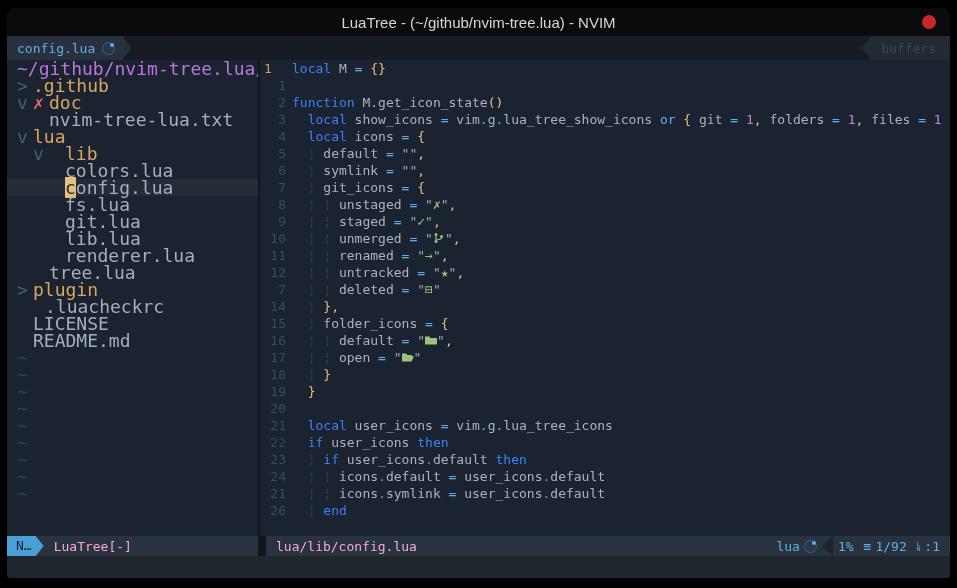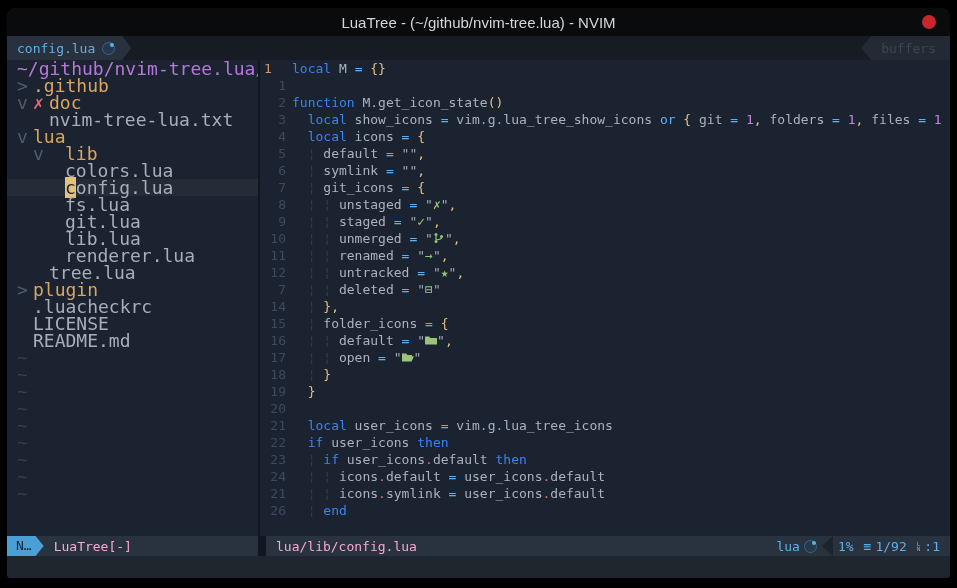--- a/index.html
+++ b/index.html
@@ -87,21 +87,21 @@
         <div class="trow"><span class="pos t-arrow" style="left: 10px;">v</span><span class="pos t-folder" style="left: 26px;">lua</span></div>
         <div class="trow"><span class="pos t-arrow" style="left: 26px;">v</span><span class="pos t-folder" style="left: 58px;">lib</span></div>
         <div class="trow"><span class="pos t-file" style="left: 58px;">colors.lua</span></div>
         <div class="trow cursorline"><span class="pos t-file" style="left: 58px;"><span class="curblock">c</span>onfig.lua</span></div>
         <div class="trow"><span class="pos t-file" style="left: 58px;">fs.lua</span></div>
         <div class="trow"><span class="pos t-file" style="left: 58px;">git.lua</span></div>
         <div class="trow"><span class="pos t-file" style="left: 58px;">lib.lua</span></div>
         <div class="trow"><span class="pos t-file" style="left: 58px;">renderer.lua</span></div>
         <div class="trow"><span class="pos t-file" style="left: 42px;">tree.lua</span></div>
         <div class="trow"><span class="pos t-arrow" style="left: 10px;">&gt;</span><span class="pos t-folder" style="left: 26px;">plugin</span></div>
-        <div class="trow"><span class="pos t-file" style="left: 26px;">.luacheckrc</span></div>
+        <div class="trow"><span class="pos t-file" style="left: 38px;">.luacheckrc</span></div>
         <div class="trow"><span class="pos t-file" style="left: 26px;">LICENSE</span></div>
         <div class="trow"><span class="pos t-file" style="left: 26px;">README.md</span></div>
         <div class="trow"><span class="pos t-tilde" style="left: 10px;">~</span></div>
         <div class="trow"><span class="pos t-tilde" style="left: 10px;">~</span></div>
         <div class="trow"><span class="pos t-tilde" style="left: 10px;">~</span></div>
         <div class="trow"><span class="pos t-tilde" style="left: 10px;">~</span></div>
         <div class="trow"><span class="pos t-tilde" style="left: 10px;">~</span></div>
         <div class="trow"><span class="pos t-tilde" style="left: 10px;">~</span></div>
         <div class="trow"><span class="pos t-tilde" style="left: 10px;">~</span></div>
         <div class="trow"><span class="pos t-tilde" style="left: 10px;">~</span></div>

